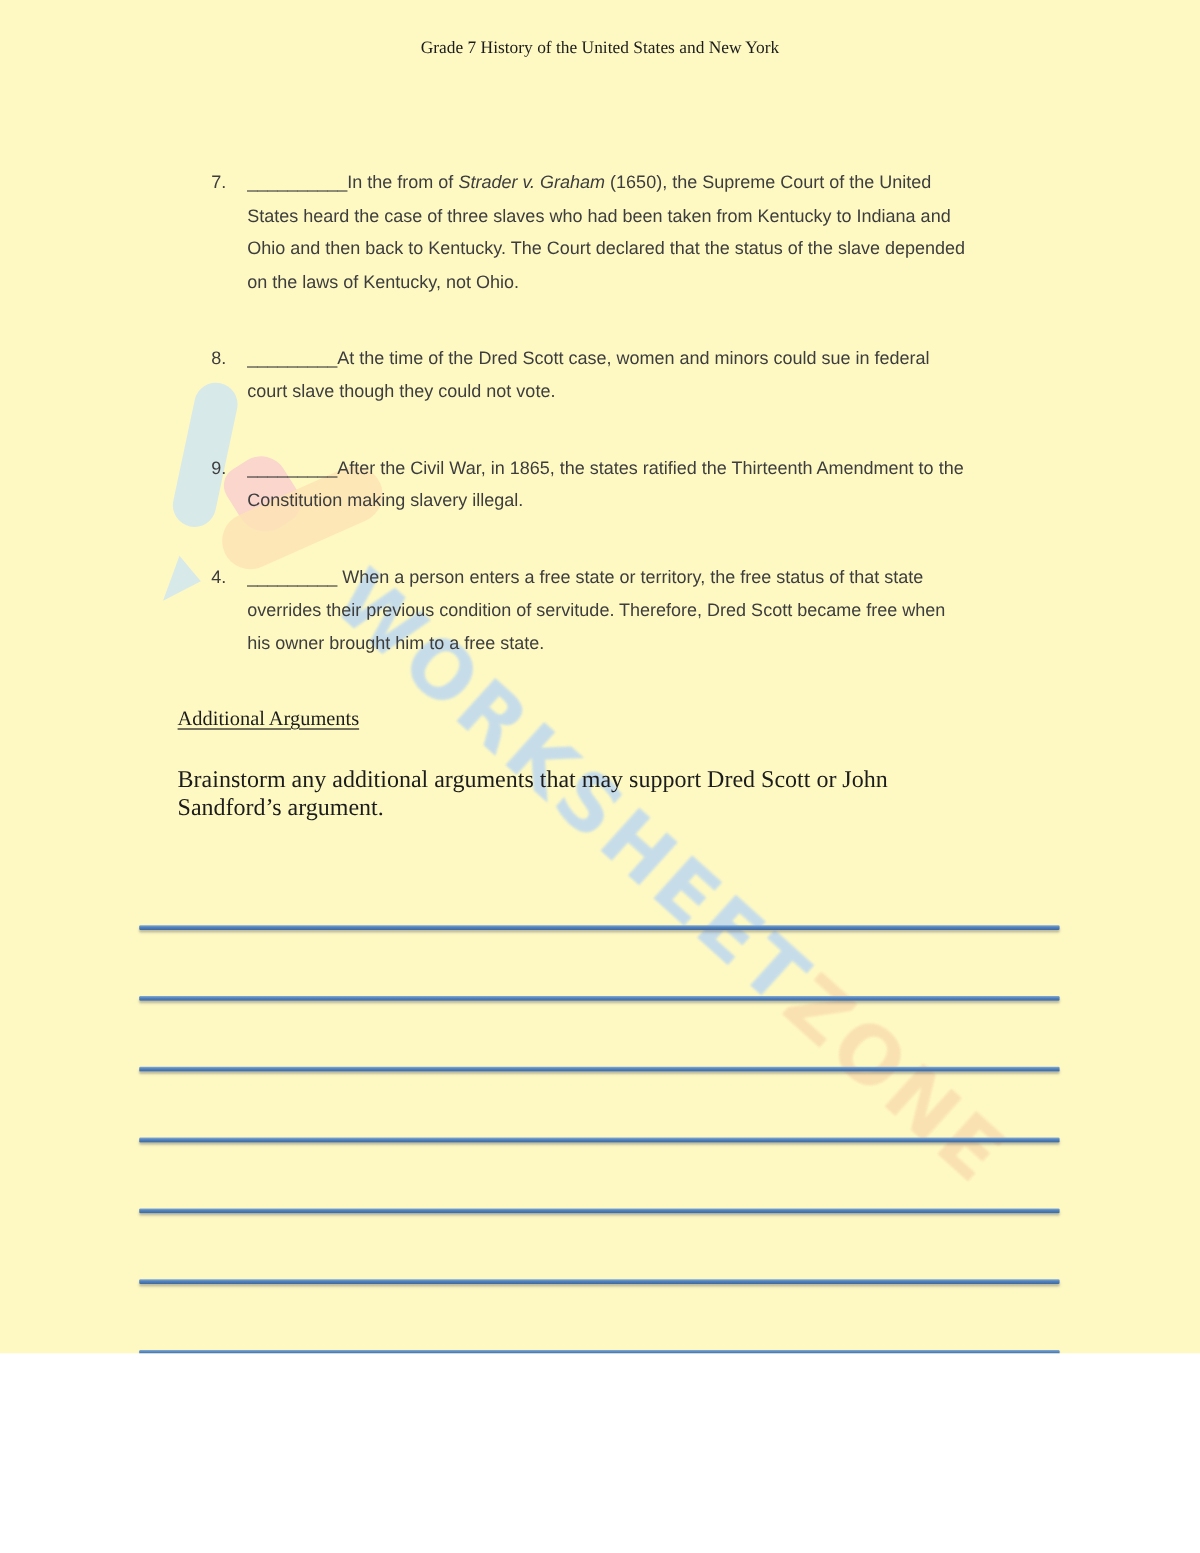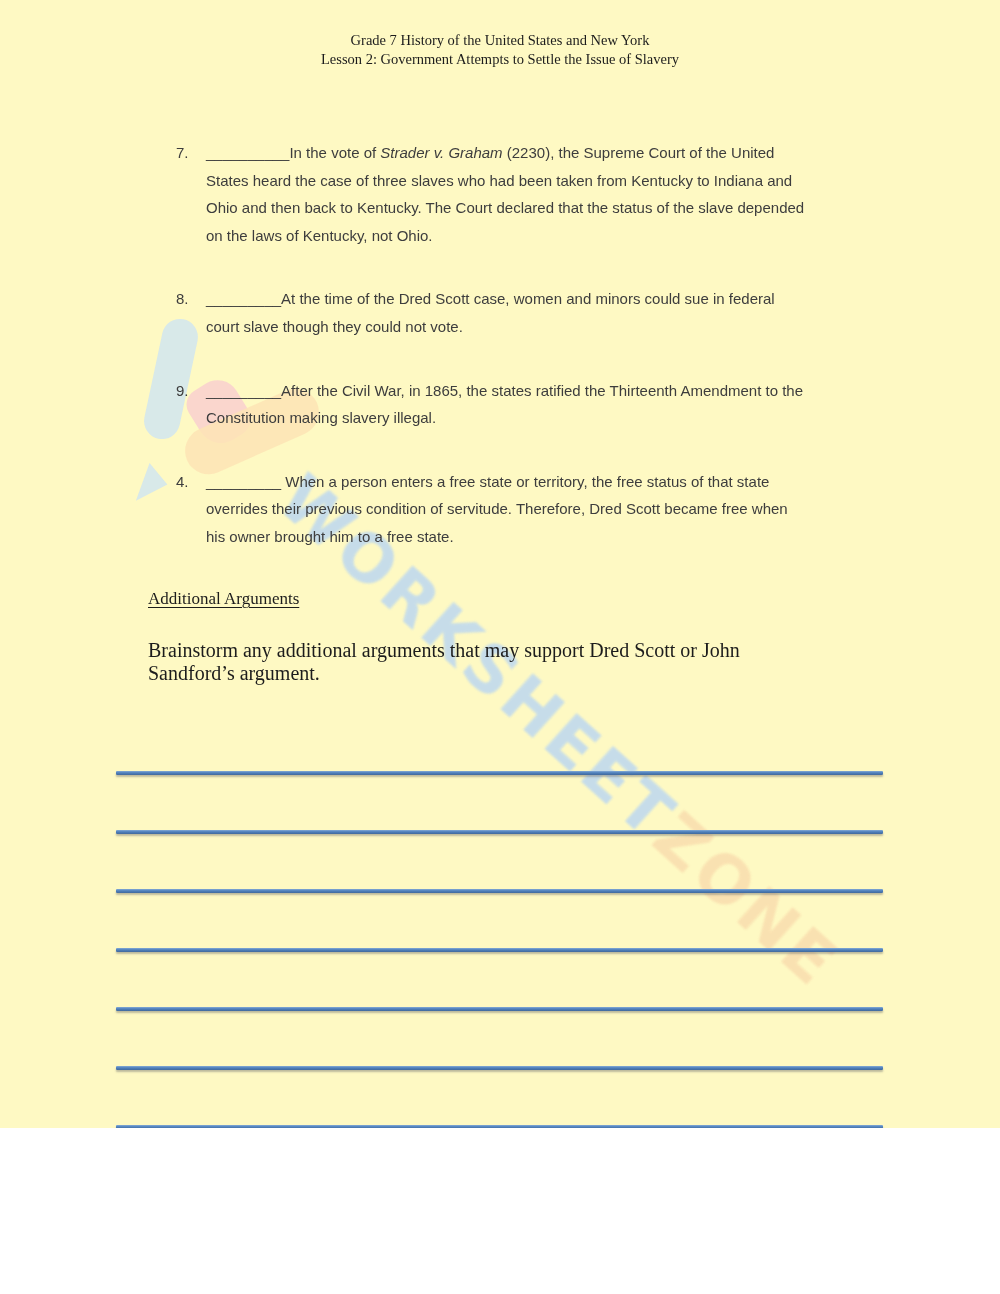--- a/index.html
+++ b/index.html
@@ -115,27 +115,26 @@
     <div class="logo-shape logo-blue-wedge"></div>
     <div class="wm-text">
       <span id="wm-blue" style="color: rgb(189, 216, 240);">WORKSHEET</span><span id="wm-orange" style="color: rgb(249, 221, 174);">ZONE</span>
     </div>
   </div>
 
   <div class="content">
 
     <div class="doc-header">
       <div>Grade 7 History of the United States and New York</div>
-      <div>Lesson 2: Government Attempts to Settle the Issue of Slavery</div>
     </div>
 
     <div class="items">
       <div class="item">
         <div class="item-number">7.</div>
-        <div class="item-text"><span>__________</span><span>In the vote of </span><i>Strader v. Graham</i><span> (2230), the Supreme Court of the United States heard the case of three slaves who had been taken from Kentucky to Indiana and Ohio and then back to Kentucky. The Court declared that the status of the slave depended on the laws of Kentucky, not Ohio.</span></div>
+        <div class="item-text"><span>__________</span><span>In the from of </span><i>Strader v. Graham</i><span> (1650), the Supreme Court of the United States heard the case of three slaves who had been taken from Kentucky to Indiana and Ohio and then back to Kentucky. The Court declared that the status of the slave depended on the laws of Kentucky, not Ohio.</span></div>
       </div>
       <div class="item">
         <div class="item-number">8.</div>
         <div class="item-text"><span>_________</span><span>At the time of the Dred Scott case, women and minors could sue in federal court slave though they could not vote.</span><i></i><span></span></div>
       </div>
       <div class="item">
         <div class="item-number">9.</div>
         <div class="item-text"><span>_________</span><span>After the Civil War, in 1865, the states ratified the Thirteenth Amendment to the Constitution making slavery illegal.</span><i></i><span></span></div>
       </div>
       <div class="item">

